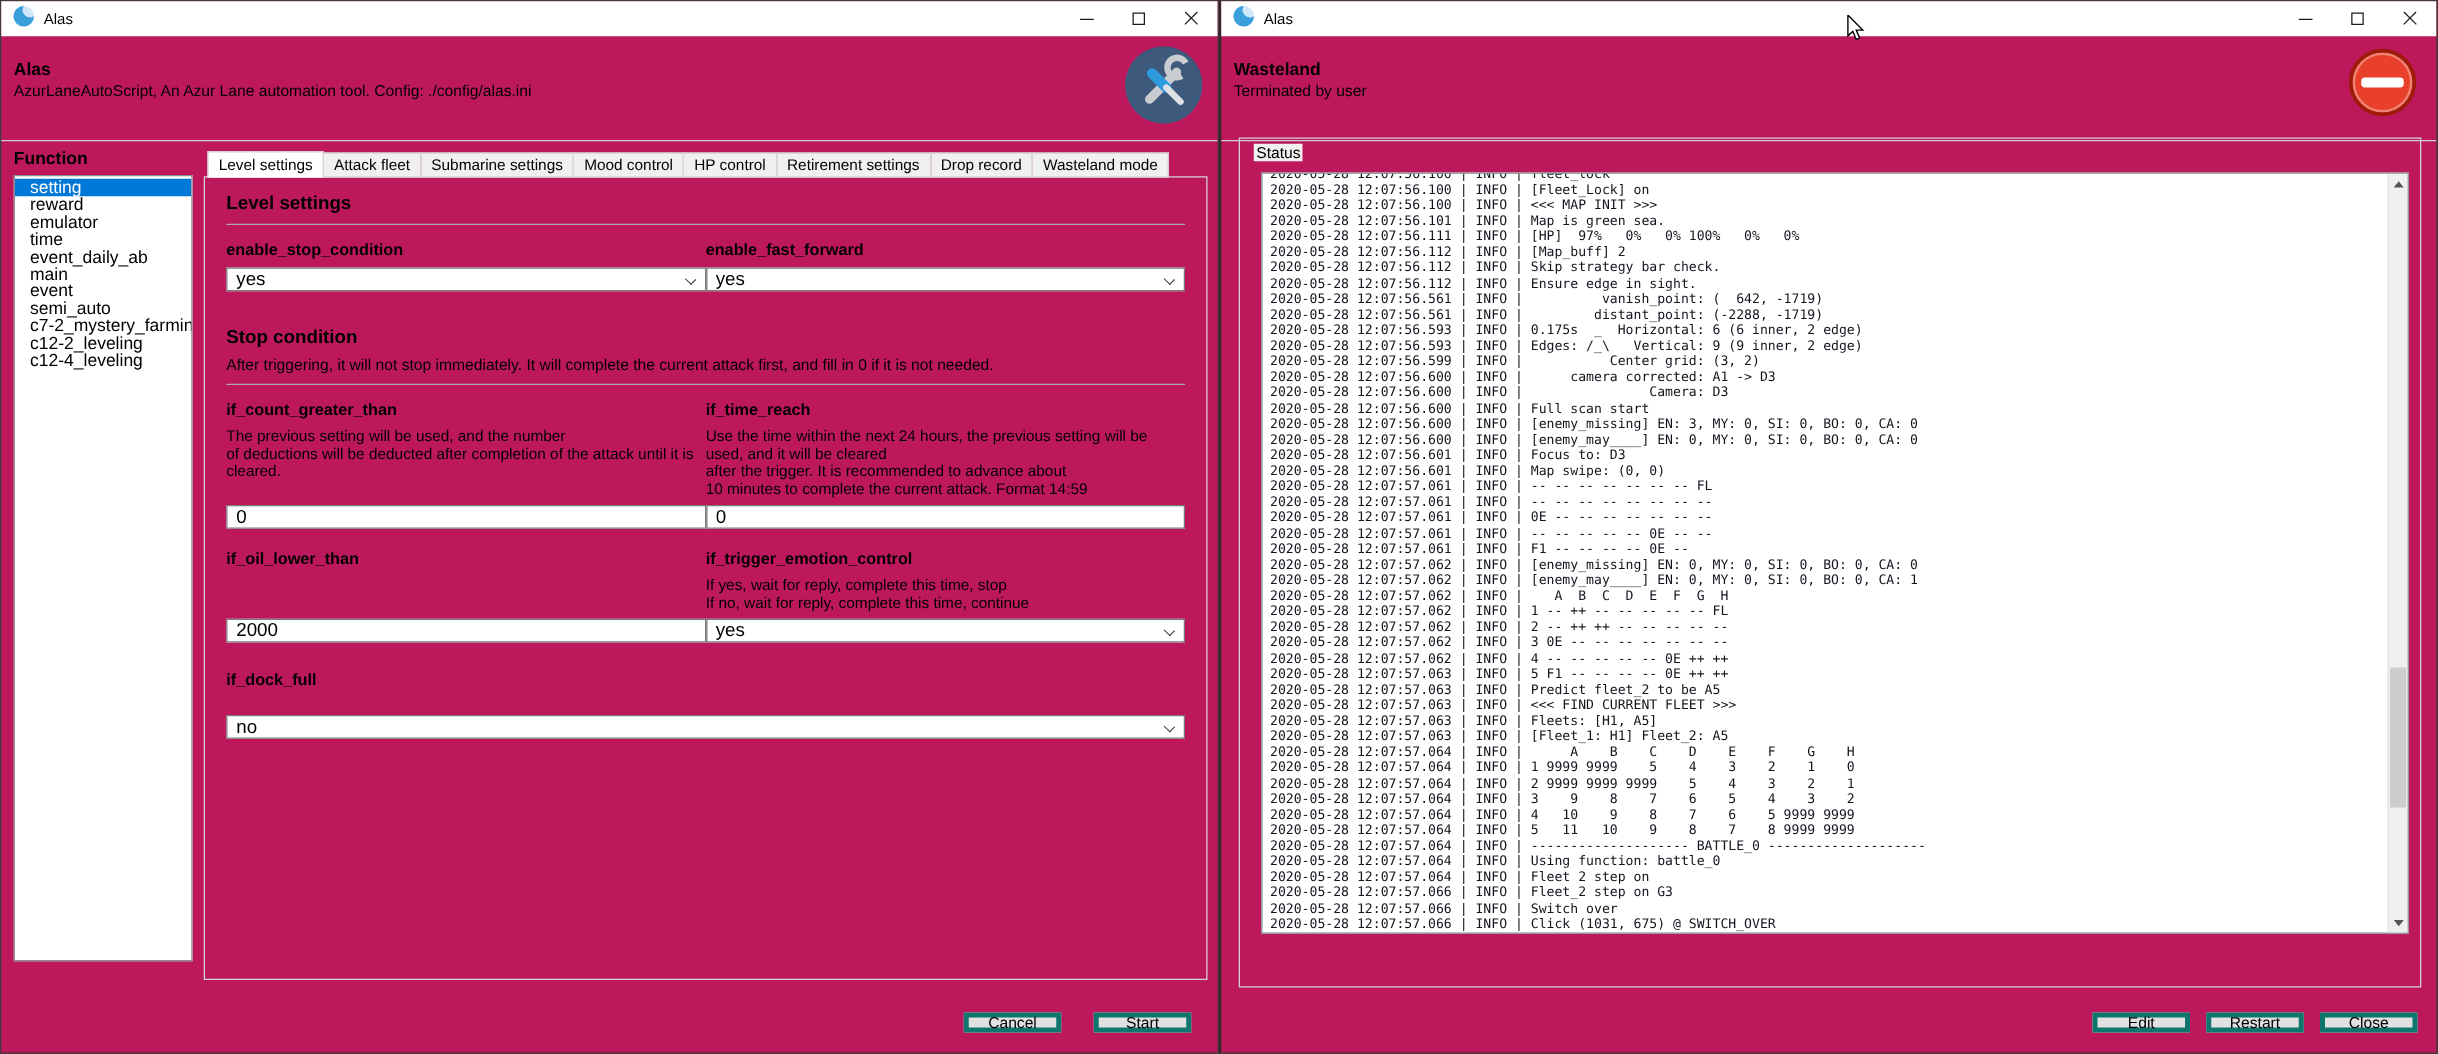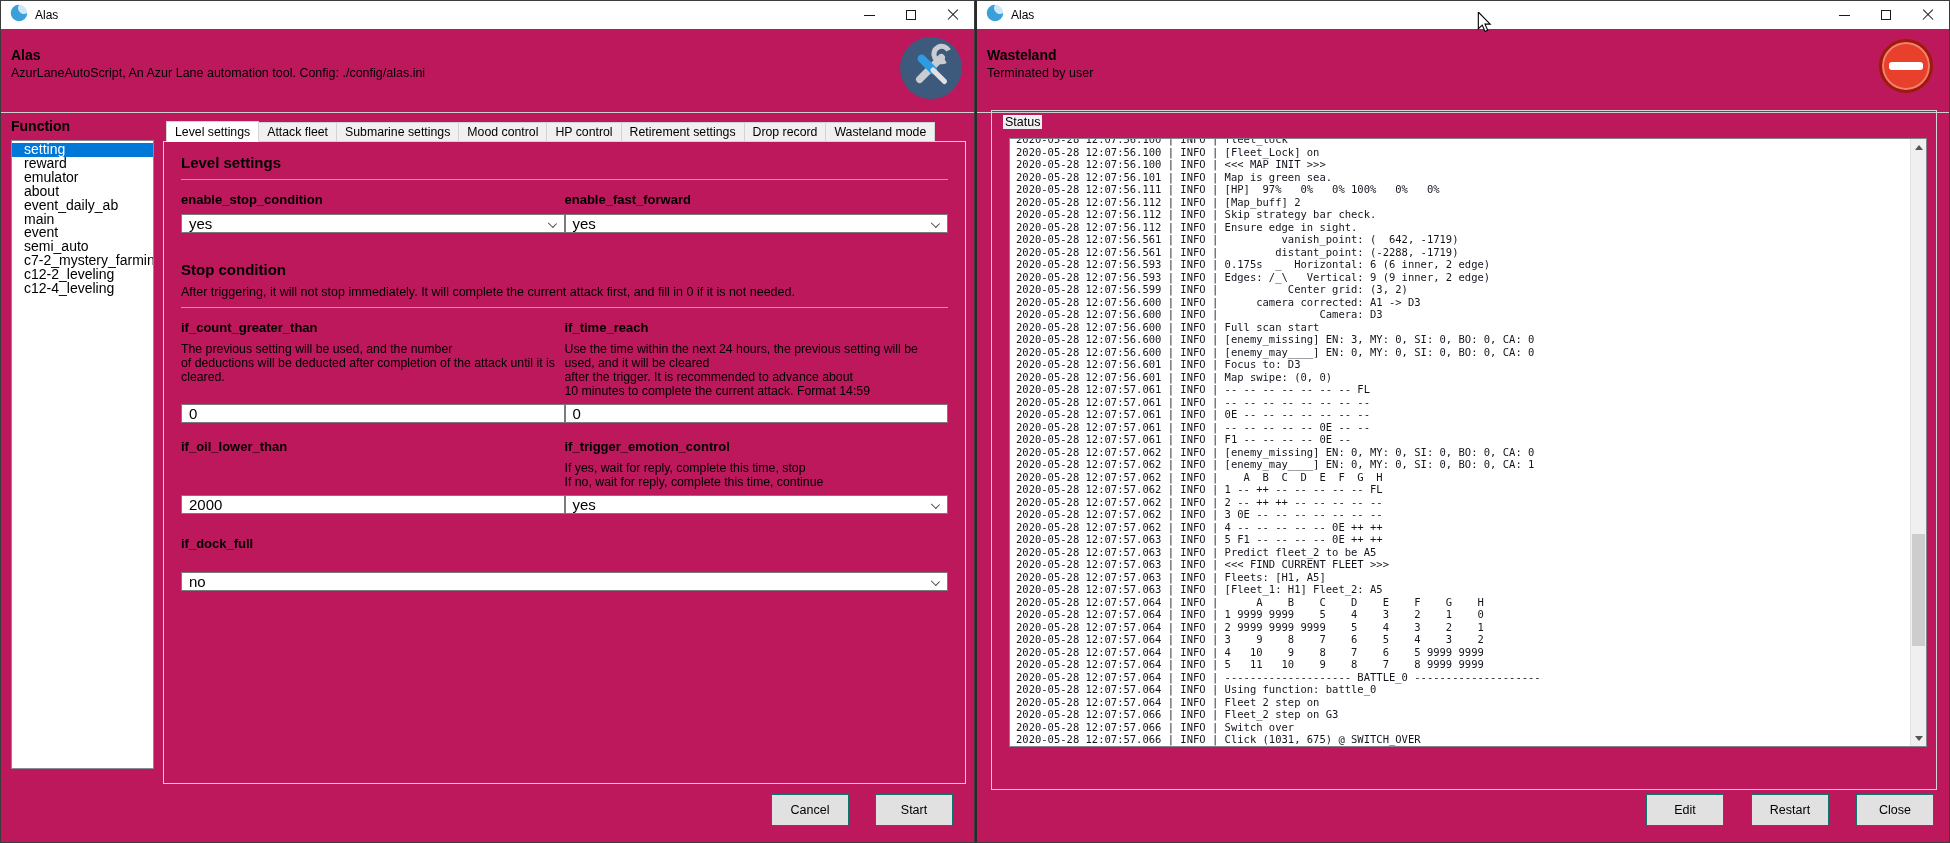--- a/index.html
+++ b/index.html
@@ -72,22 +72,22 @@
              display:flex; align-items:flex-end; padding:0 7px; position:relative; }
   input.control { width:100%; font-family:"Liberation Sans", sans-serif; outline:none; }
   .select { cursor:default; }
   .chev { position:absolute; right:8px; top:5px; width:7px; height:7px;
           border-right:1.4px solid #444; border-bottom:1.4px solid #444;
           transform:rotate(45deg) scaleY(0.85); }
 
   
   .btn-row { position:absolute; bottom:16px; display:flex; }
   #win-left  .btn-row { right:21px; gap:26px; }
-  #win-right .btn-row { right:15px; gap:27px; }
-  .btn { min-width:78px; height:32px; background:#e1e1e1; border:1px solid #0f766e;
+  #win-right .btn-row { right:15px; gap:13px; }
+  .btn { min-width:78px; height:16px; background:#e1e1e1; border:4px solid #0f766e;
          font-size:12.5px; display:flex; align-items:center; justify-content:center;
          cursor:default; }
 
   
   .status-frame { position:absolute; left:14px; right:12px; top:109px; bottom:52px;
                   border:1px solid #d4d4d4; }
   .status-label { position:absolute; left:26px; top:114px; font-size:12.5px; background:#f0f0f0;
                   padding:0 2px; z-index:2; }
   .log { position:absolute; left:32px; top:137px; width:918px; height:609px;
          background:#fff; border:1px solid #82858c; overflow:hidden; }
@@ -147,21 +147,21 @@
         <line x1="32" y1="32" x2="43" y2="43" stroke="#dfe1e4" stroke-width="5" stroke-linecap="round"></line>
       </svg>
     </div>
   </div>
 
   <div class="func-label">Function</div>
   <div class="func-list">
     <div class="func-item selected">setting</div>
     <div class="func-item">reward</div>
     <div class="func-item">emulator</div>
-    <div class="func-item">about</div>
+    <div class="func-item">time</div>
     <div class="func-item">event_daily_ab</div>
     <div class="func-item">main</div>
     <div class="func-item">event</div>
     <div class="func-item">semi_auto</div>
     <div class="func-item">c7-2_mystery_farming</div>
     <div class="func-item">c12-2_leveling</div>
     <div class="func-item">c12-4_leveling</div>
   </div>
 
   <div class="tabbar">

